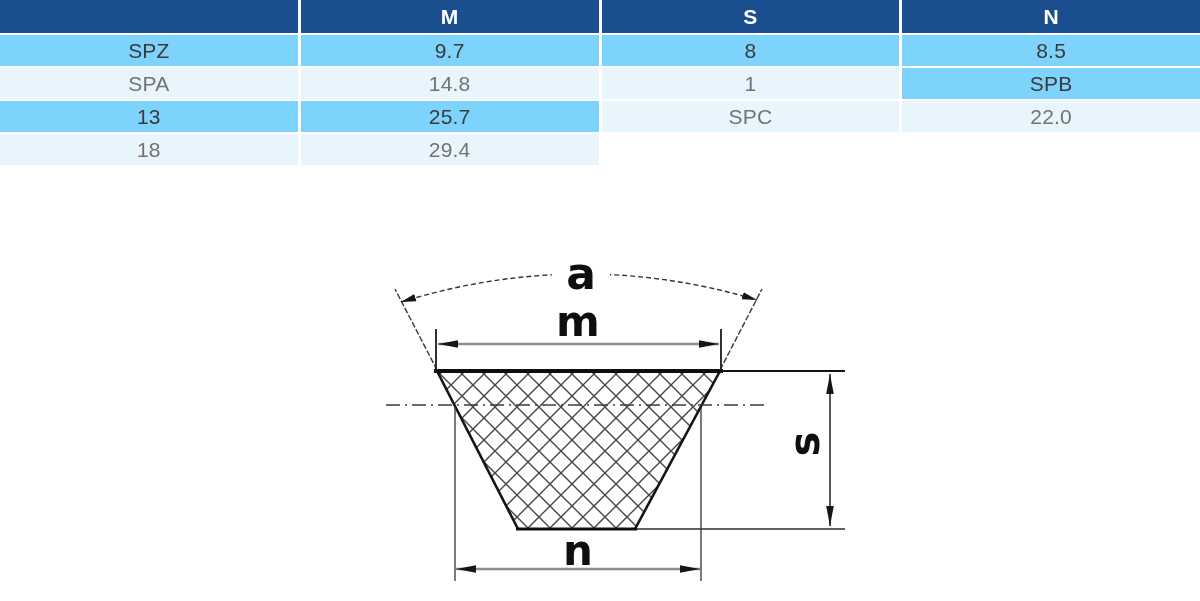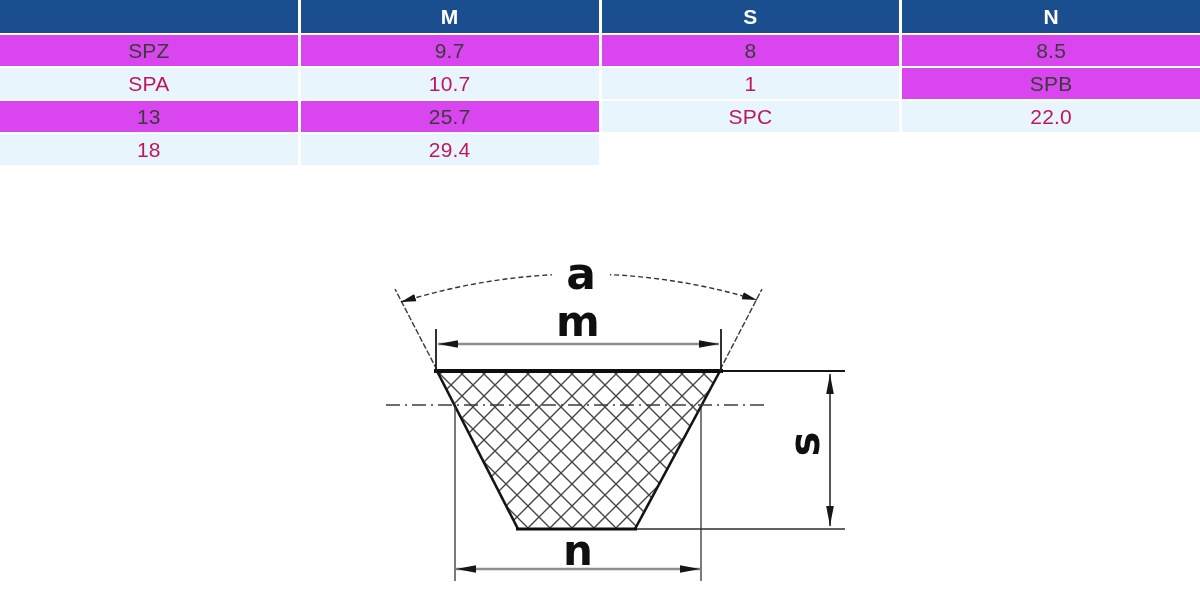--- a/index.html
+++ b/index.html
@@ -29,22 +29,22 @@
     justify-content: center;
     font-size: 21px;
     line-height: 1;
     letter-spacing: 0.2px;
   }
   .cell.header {
     background: #1B4E8E;
     color: #ffffff;
     font-weight: 600;
   }
-  .cell.row-blue { background: #d946ef; color: #3B3B3B; }
-  .cell.row-pale { background: #E9F5FC; color: #be185d; }
+  .cell.row-blue { background: #7dd3fc; color: #3B3B3B; }
+  .cell.row-pale { background: #E9F5FC; color: #737373; }
 
   
   .diagram-svg {
     position: absolute;
     left: 0; top: 0;
     width: 1200px; height: 601px;
   }
   .dim-label {
     font-family: "DejaVu Sans", sans-serif;
     font-weight: bold;
@@ -60,21 +60,21 @@
   <div class="cell header">M</div>
   <div class="cell header">S</div>
   <div class="cell header">N</div>
 
   <div class="cell row-blue">SPZ</div>
   <div class="cell row-blue">9.7</div>
   <div class="cell row-blue">8</div>
   <div class="cell row-blue">8.5</div>
 
   <div class="cell row-pale">SPA</div>
-  <div class="cell row-pale">10.7</div>
+  <div class="cell row-pale">14.8</div>
   <div class="cell row-pale">1</div>
 
   <div class="cell row-blue">SPB</div>
   <div class="cell row-blue">13</div>
   <div class="cell row-blue">25.7</div>
 
   <div class="cell row-pale">SPC</div>
   <div class="cell row-pale">22.0</div>
   <div class="cell row-pale">18</div>
   <div class="cell row-pale">29.4</div>

